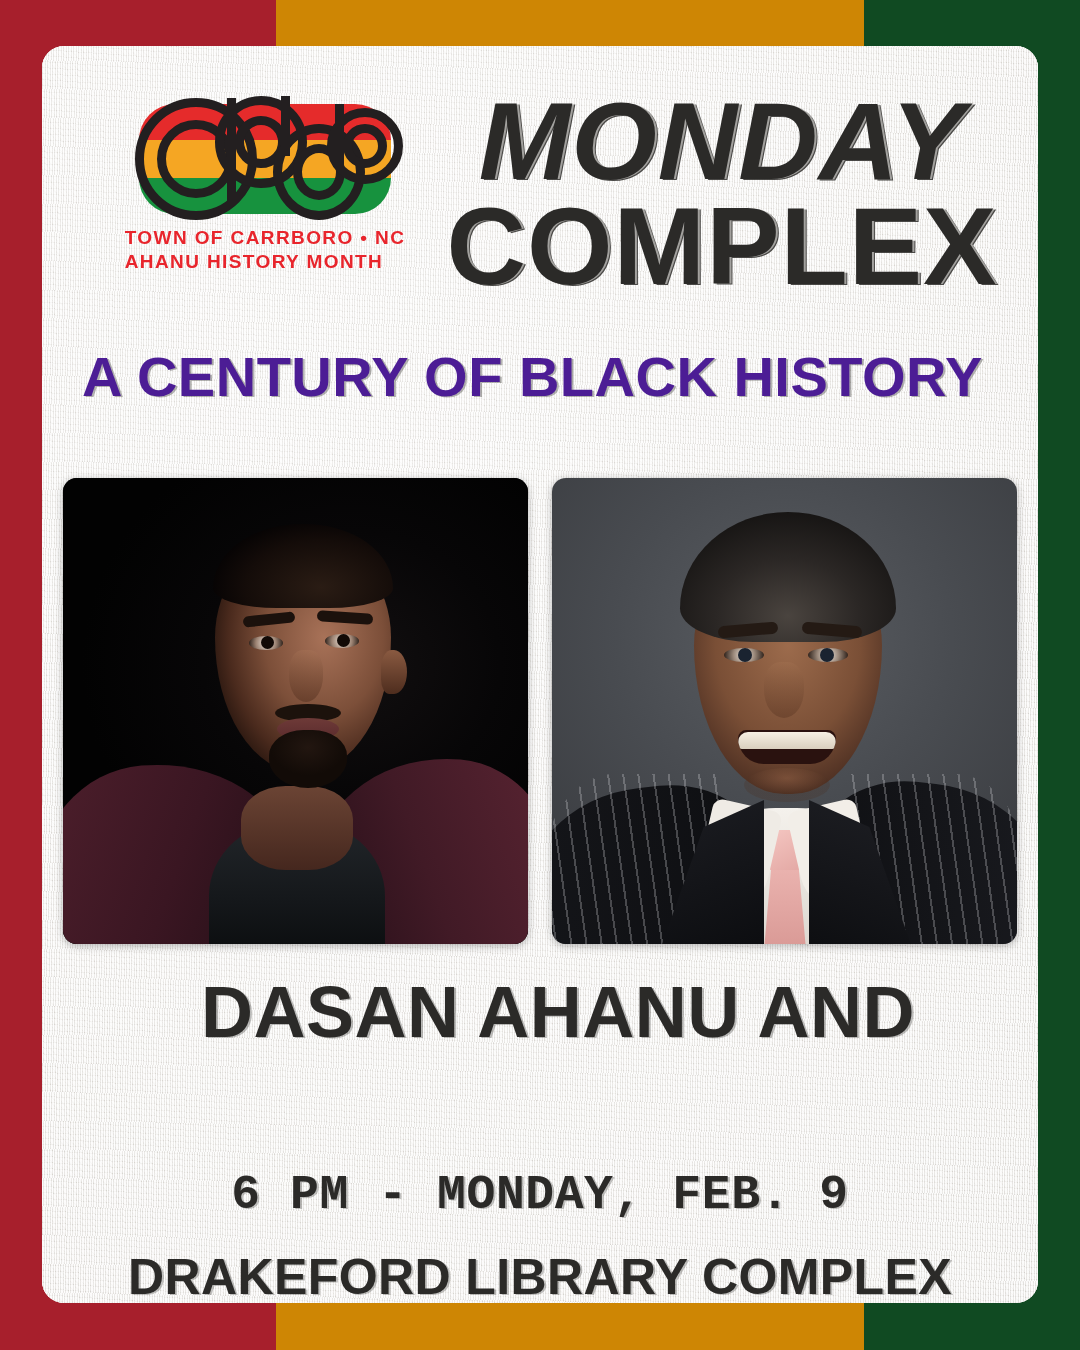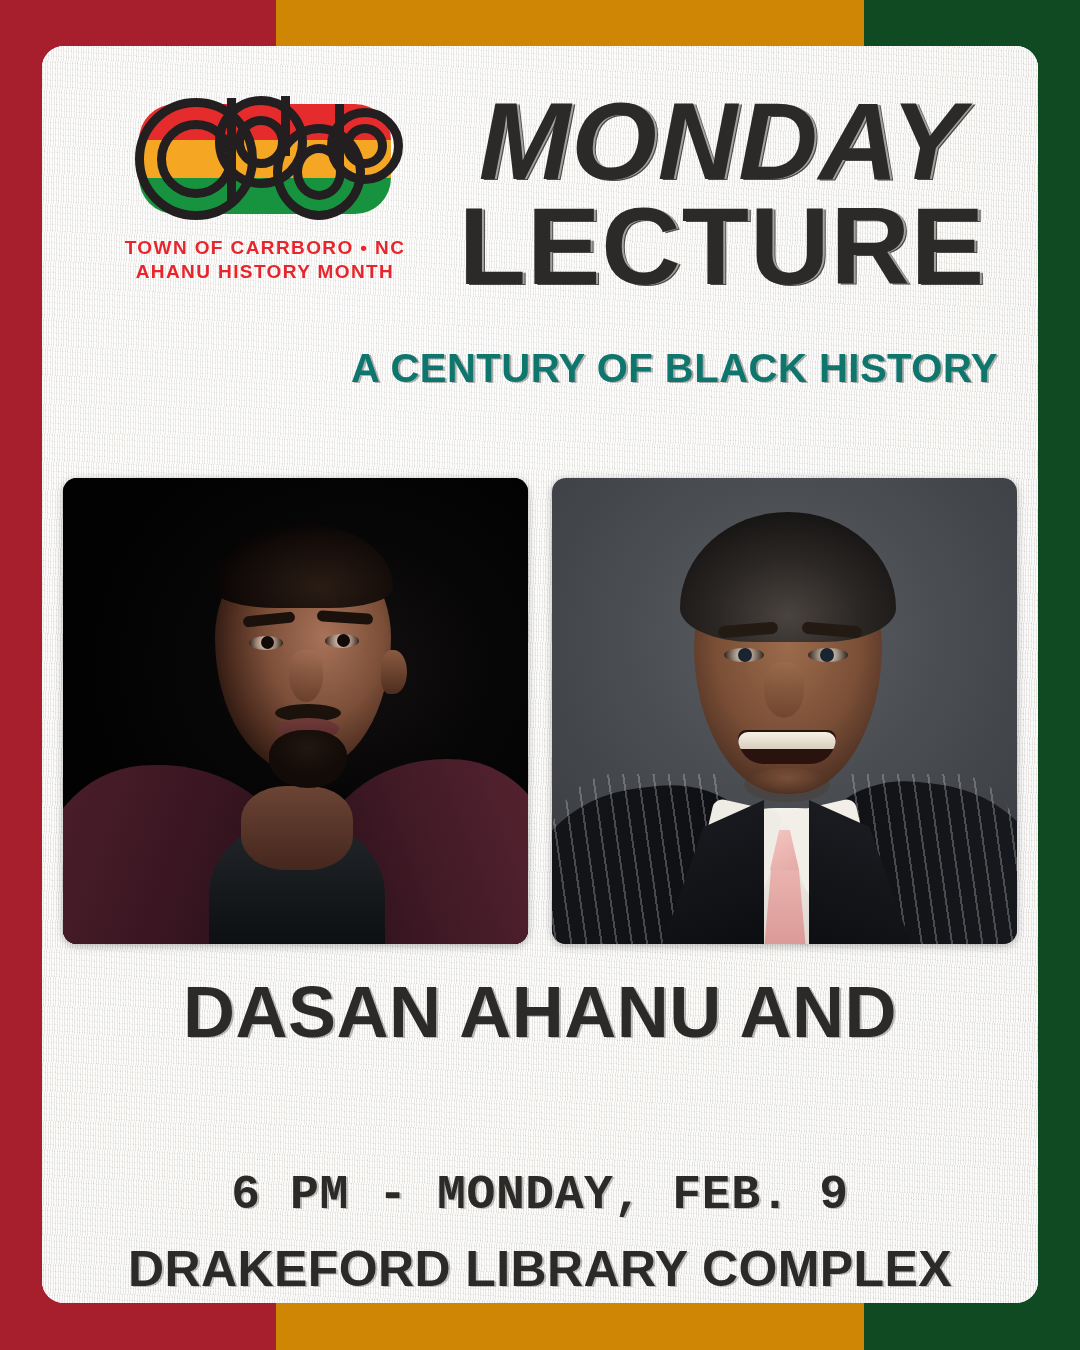--- a/index.html
+++ b/index.html
@@ -91,21 +91,21 @@
   .lr-4{left:104px;top:22px;width:34px;height:34px;}
   .lr-5{left:142px;top:30px;width:74px;height:78px;}
   .lr-6{left:162px;top:50px;width:34px;height:38px;}
   .lr-7{left:196px;top:14px;width:58px;height:58px;}
   .lr-8{left:212px;top:30px;width:26px;height:26px;}
   .lbar{position:absolute;background:#231F20;}
   .lbar-1{left:96px;top:4px;width:9px;height:104px;}
   .lbar-2{left:150px;top:2px;width:9px;height:60px;}
   .lbar-3{left:204px;top:10px;width:9px;height:62px;}
   .logo-tag{
-    margin-top:12px;text-align:center;
+    margin-top:2px;
     color:#E8252C;font-weight:bold;
     font-size:19px;letter-spacing:1.4px;line-height:1.28;
     font-family:"Liberation Sans", sans-serif;
   }
 
   
   .headline{
     position:absolute;left:382px;top:44px;width:596px;
     text-align:center;
   }
@@ -119,24 +119,24 @@
     text-shadow:
       2px 0 0 rgba(237,235,232,.55),
       3px 1px 0 rgba(43,42,40,.85);
   }
   .hl-1{font-size:110px;font-style:italic;}
   .hl-2{font-size:110px;margin-top:4px;}
 
   
   .subtitle{
     position:absolute;left:40px;top:302px;width:916px;
-    text-align:right;
-    color:#0f766e;
+    text-align:left;
+    color:#4c1d95;
     font-weight:bold;
-    font-size:40px;
+    font-size:56px;
     line-height:1.04;
     letter-spacing:.5px;
     text-shadow:2px 1px 0 rgba(43,42,40,.35);
   }
 
   
   .photos{
     position:absolute;left:21px;top:432px;
     width:954px;height:466px;
     display:flex;justify-content:space-between;
@@ -317,41 +317,41 @@
     border-radius:10px 10px 4px 4px;
   }
   .ph2 .chin{
     position:absolute;left:192px;top:290px;width:86px;height:34px;
     background:radial-gradient(ellipse 60% 60% at 50% 30%, rgba(150,100,72,.5) 0%, rgba(74,46,31,.25) 80%);
     border-radius:50%;
   }
 
   
   .speakers{
-    position:absolute;left:30px;top:930px;width:936px;
+    position:absolute;left:48px;top:930px;width:936px;
     text-align:center;color:#2B2A28;
     font-weight:bold;font-size:72px;line-height:1.02;
     letter-spacing:.5px;
     text-shadow:2px 1px 0 rgba(43,42,40,.30);
   }
   .speakers .sp-line{display:block;}
 
   
   .details{
     position:absolute;left:30px;top:1122px;width:936px;
     text-align:center;color:#2B2A28;font-weight:bold;
   }
   .det-time{
     display:block;font-size:48px;letter-spacing:.6px;line-height:1.16;
     text-shadow:2px 1px 0 rgba(43,42,40,.28);
     font-family:Liberation Mono, monospace;
   }
   .det-venue{
     display:block;font-size:50px;letter-spacing:.4px;line-height:1.16;
-    margin-top:16px;
+    margin-top:24px;
     text-shadow:2px 1px 0 rgba(43,42,40,.28);
   }
 </style>
 </head>
 <body>
 
 <div class="poster">
 
   <div class="bands">
     <div class="band band-red"></div>
@@ -386,21 +386,21 @@
             </div>
           </div>
           <div class="logo-tag">
             <span>TOWN OF CARRBORO • NC</span><br>
             <span>AHANU HISTORY MONTH</span>
           </div>
         </div>
 
         <div class="headline">
           <span class="hl hl-1">MONDAY</span>
-          <span class="hl hl-2">LECTURE</span>
+          <span class="hl hl-2">COMPLEX</span>
         </div>
       </div>
 
       <div class="subtitle">
         <span>A CENTURY OF BLACK HISTORY</span><br>
       </div>
 
       <div class="photos">
 
         <div class="photo ph1">

